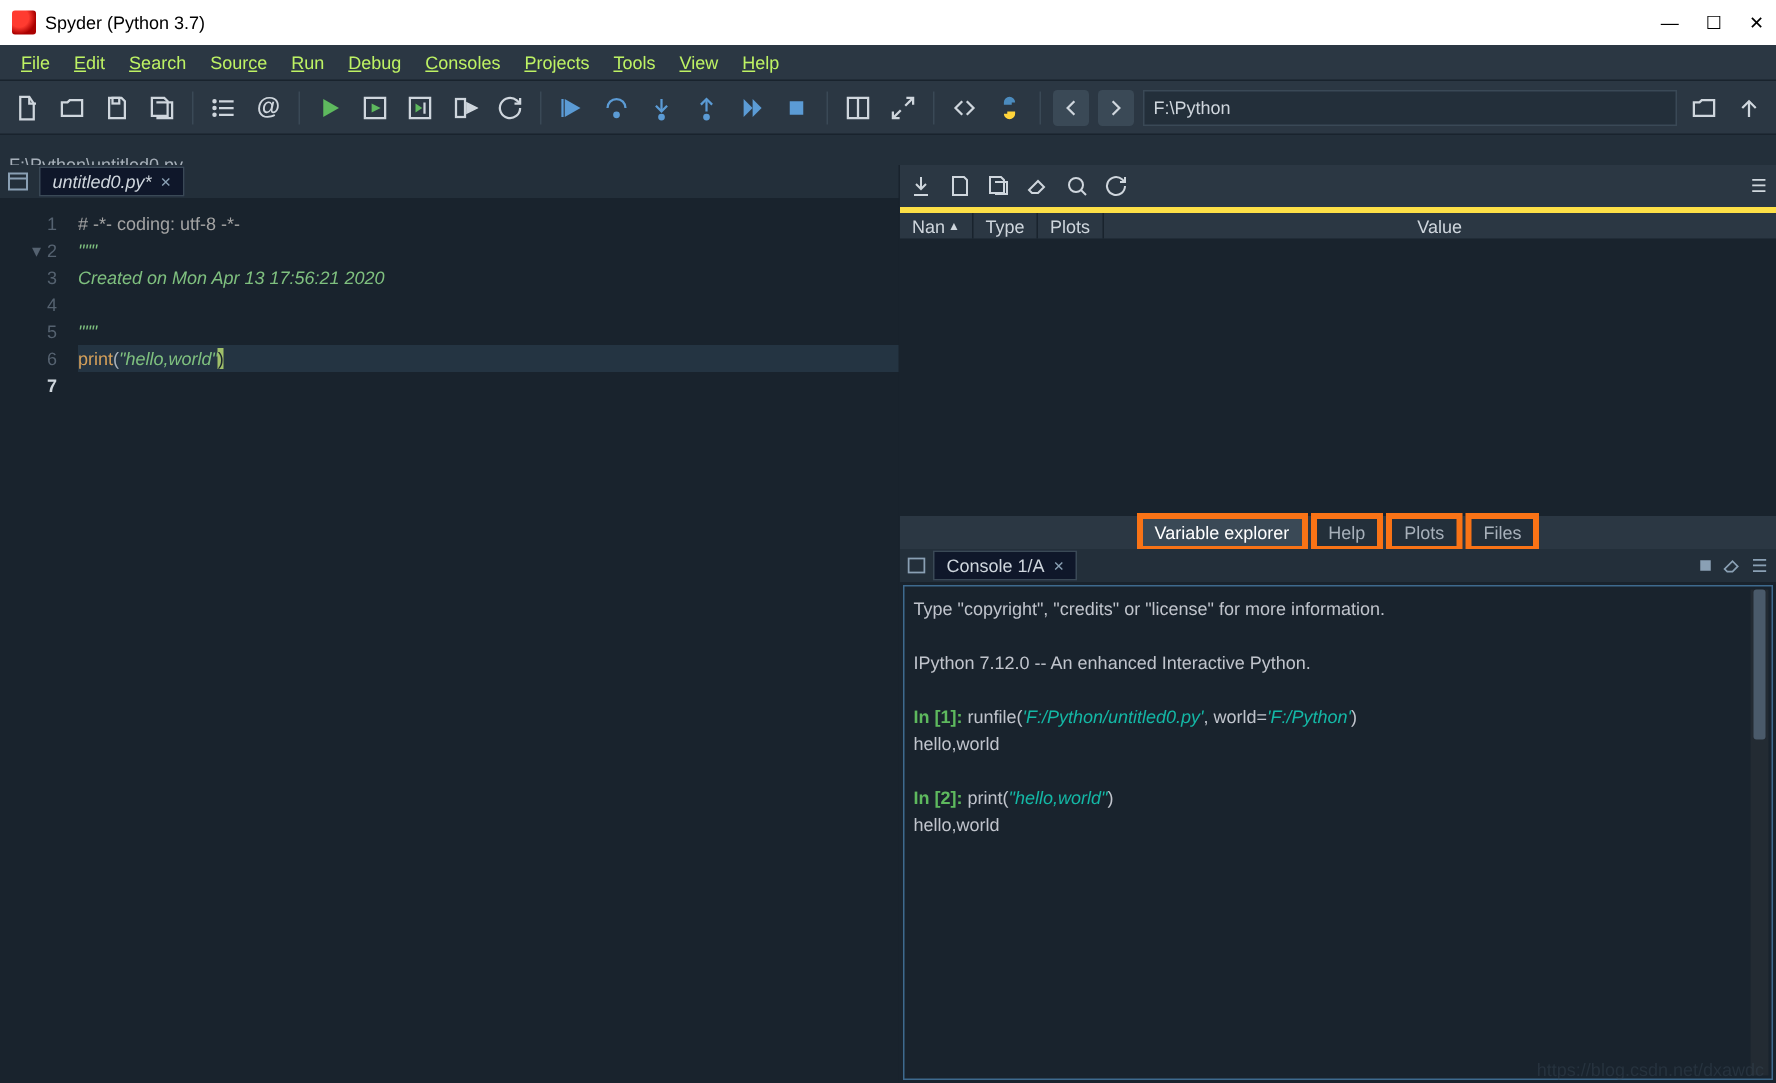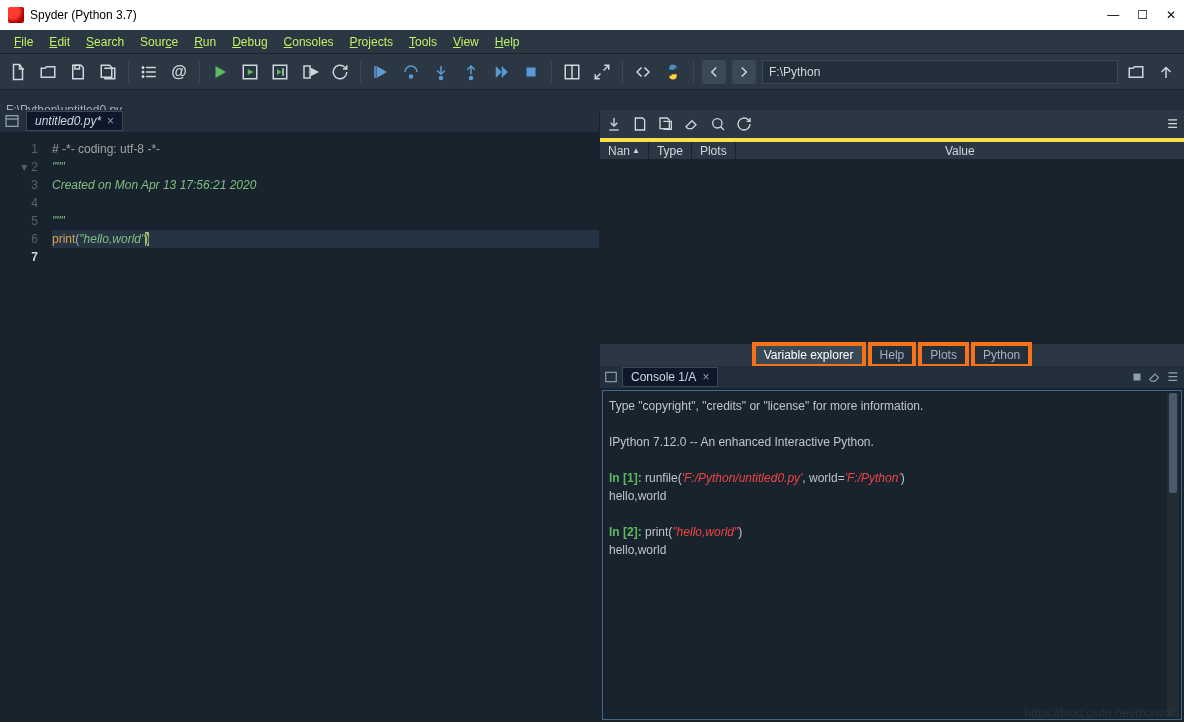--- a/index.html
+++ b/index.html
@@ -48,21 +48,21 @@
 .vgrid .col.val{flex:1;justify-content:center;border-right:none;}
 .varea{flex:0 0 184px;background:#19232d;}
 .panetabs{height:22px;background:#2b3743;display:flex;align-items:center;justify-content:center;gap:2px;font-size:11px;}
 .panetabs .pt{padding:2px 8px;background:#232f3a;cursor:pointer;border:4px solid #f97316;color:#a7b0ba;}
 .panetabs .pt.act{background:#3a4956;color:#fff;}
 .ctabbar{height:22px;background:#232f3a;display:flex;align-items:center;padding:0 4px;gap:4px;}
 .ctabbar .sp{flex:1;}
 .ctabbar .cico{width:14px;height:14px;color:#8aa0b4;cursor:pointer;}
 .console{flex:1;background:#19232d;border:1px solid #3e6a8e;margin:2px;padding:6px;font-family:Consolas,"Courier New",monospace;font-size:13px;line-height:18px;color:#c0c4cc;overflow:hidden;position:relative;}
 .console .pt{color:#5eb95e;font-weight:bold;}
-.console .arg{color:#ef4444;font-style:italic;}
+.console .arg{color:#14b8a6;font-style:italic;}
 .console .cursor{display:inline-block;width:1px;height:14px;background:#c0c4cc;vertical-align:middle;animation:bl 1s step-end infinite;}
 .console .sb{position:absolute;right:2px;top:2px;bottom:2px;width:12px;background:#232b33;}
 .console .sb .th{position:absolute;left:2px;right:2px;top:0;height:100px;background:#4a5a6a;border-radius:2px;}
 @keyframes bl{50%{opacity:0;}}
 .watermark{position:fixed;right:8px;bottom:2px;font-size:12px;color:#3b4a58;opacity:.4;pointer-events:none;}
 </style>
 </head>
 <body>
 
 <div class="titlebar">
@@ -319,21 +319,21 @@
         </div>
       <div class="col">Type</div>
       <div class="col">Plots</div>
       <div class="col val">Value</div>
     </div>
     <div class="varea"></div>
     <div class="panetabs">
       <div class="pt act">Variable explorer</div>
       <div class="pt">Help</div>
       <div class="pt">Plots</div>
-      <div class="pt">Python</div>
+      <div class="pt">Files</div>
     </div>
 
     <div class="ctabbar">
       <svg class="cico" viewBox="0 0 24 24" fill="none" stroke="currentColor" stroke-width="2">
           <rect x="3" y="4" width="18" height="16"></rect>
         </svg>
       <div class="ftab active" style="font-style:normal;">
         <span>Console 1/A</span>
         <span class="x">×</span>
       </div>

